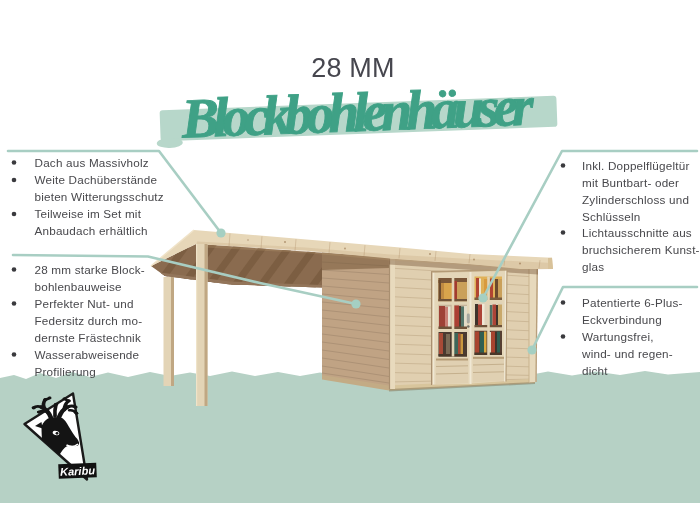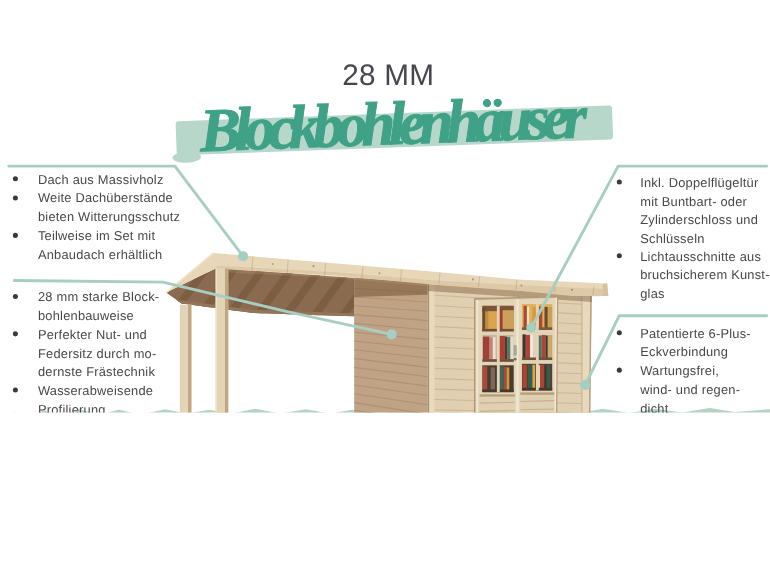--- a/index.html
+++ b/index.html
@@ -1,16 +1,16 @@
 <!DOCTYPE html>
 <html><head>
 <meta charset="utf-8">
 <style>
 html,body{margin:0;padding:0;background:#fff;}
-#stage{position:relative;width:700px;height:375px;overflow:hidden;font-family:"Liberation Sans",sans-serif;}
+#stage{position:relative;width:700px;height:503px;overflow:hidden;font-family:"Liberation Sans",sans-serif;}
 svg{position:absolute;left:0;top:0;}
 </style>
 </head>
 <body>
 <div id="stage">
 <svg width="700" height="525" viewBox="0 0 700 525">
 
   <rect x="0" y="0" width="700" height="525" fill="#ffffff"></rect>
 
   <path id="ground" fill="#b6d1c5" d="M0,378 L14,375 L26,379 L40,373 L56,378 L72,372 L90,377 L108,372.5 L128,377 L150,372 L170,376 L190,372.5 L210,376 L232,371.5 L255,376 L278,372 L300,376 L320,372.5 L342,376.5 L365,373 L388,377 L410,373.5 L432,377 L455,372.5 L478,376.5 L500,372 L524,376 L548,371.5 L572,375.5 L596,371.5 L620,375 L645,371 L668,374.5 L700,372 L700,525 L0,525 Z"></path>

